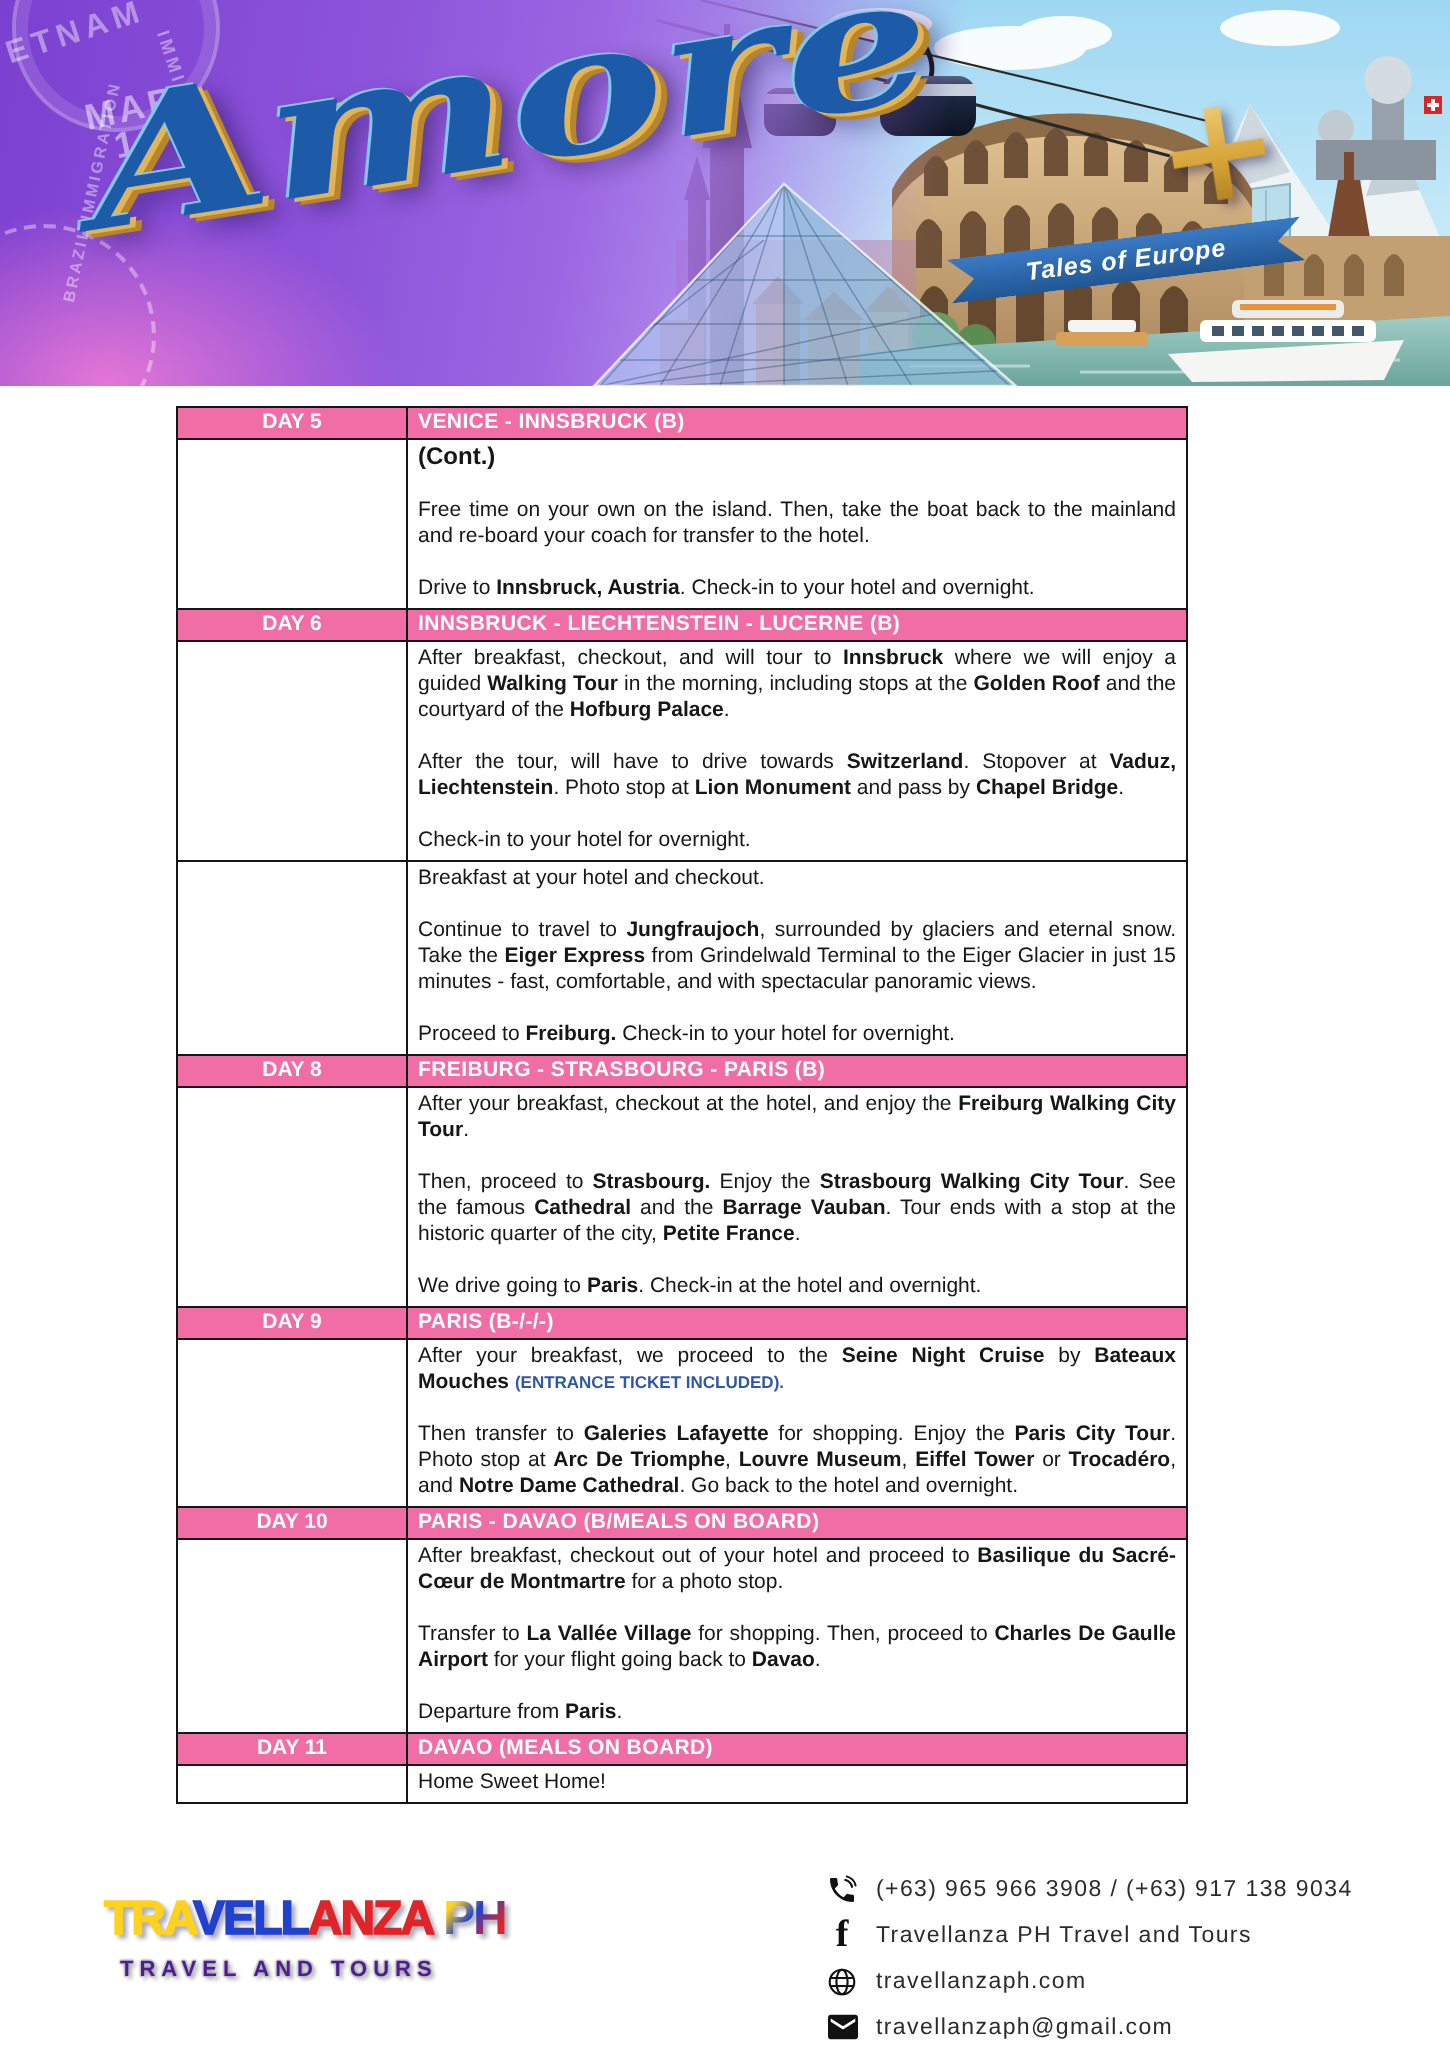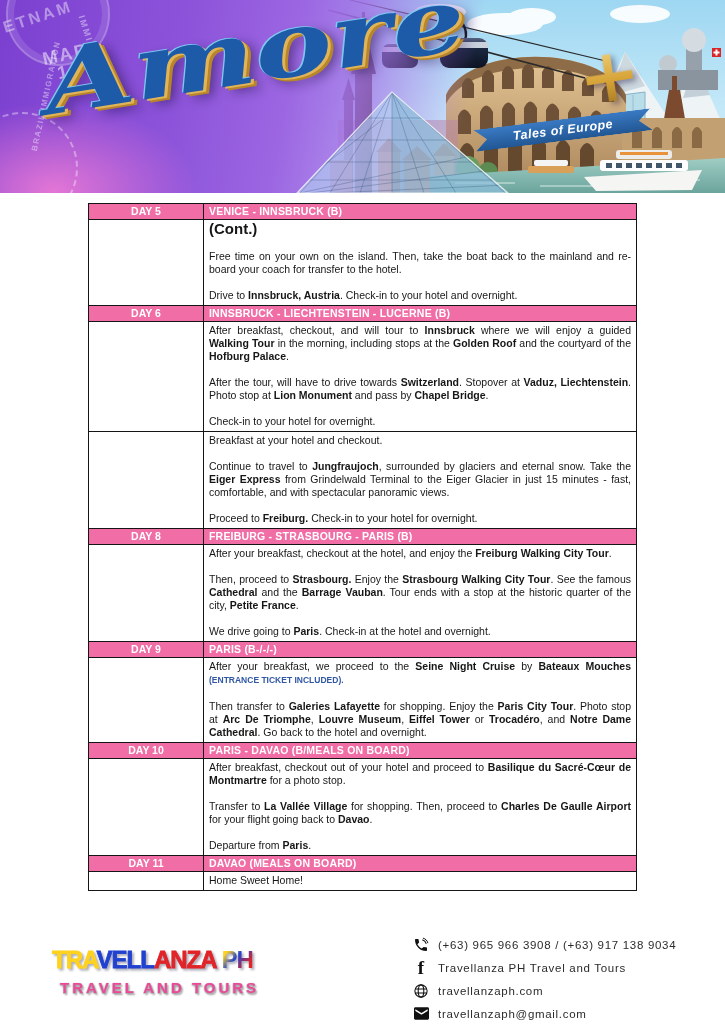--- a/index.html
+++ b/index.html
@@ -41,43 +41,43 @@
 
   .outdavao { position:absolute; left:565px; top:121px; width:158px; height:62px; }
   .outdavao .plane { position:absolute; left:0; top:4px; }
   .outdavao .out-txt { position:absolute; left:64px; top:1px; font-size:16px; font-weight:bold; font-style:italic; color:#fff;
     text-shadow:1px 1px 0 #5a2f9e, -1px 1px 0 #5a2f9e, 1px -1px 0 #5a2f9e, -1px -1px 0 #5a2f9e, 2px 2px 3px rgba(0,0,0,0.4); }
   .outdavao .davao-txt { position:absolute; left:34px; top:15px; font-size:27px; font-weight:bold; letter-spacing:0.5px; color:#6d2bd4;
     -webkit-text-stroke:0.5px #6d2bd4;
     text-shadow:-2px -2px 0 #fff, 2px -2px 0 #fff, -2px 2px 0 #fff, 2px 2px 0 #fff, 0 -2px 0 #fff, 0 2px 0 #fff, -2px 0 0 #fff, 2px 0 0 #fff, 4px 4px 5px rgba(0,0,0,0.45); }
 
   
-  table.itinerary { position:absolute; left:88px; top:203px; width:549px; border-collapse:collapse; table-layout:fixed; }
+  table.itinerary { position:absolute; left:88px; top:203px; width:506px; border-collapse:collapse; table-layout:fixed; }
   table.itinerary col.c-day { width:115px; }
   table.itinerary td { border:1.5px solid #151515; }
   tr.day-header td { background:#f06da6; color:#fff; font-weight:bold; font-size:10.5px; height:16px; padding:1px 5px; line-height:13px; }
   td.day-label { text-align:center; }
   td.day-title { text-align:left; letter-spacing:0.2px; }
   tr.day-content td { vertical-align:top; padding:2px 5px 3px 5px; font-size:10.5px; color:#161616; background:#fff; }
   .para { text-align:justify; line-height:13px; }
   .para + .para { margin-top:13px; }
   .b { font-weight:bold; }
   .blue { color:#2f57a5; font-weight:bold; font-size:8.5px; }
-  .small { font-size:15px; }
+  .small { font-size:12px; }
 
   
   .footer-logo { position:absolute; left:52px; top:948px; width:220px; }
   .logo-main { font-size:24px; font-weight:bold; letter-spacing:-1px; line-height:1;
     filter:drop-shadow(2px 2px 1px rgba(20,20,60,0.35)); white-space:nowrap; }
   .logo-main .l1 { color:#ffd21e; -webkit-text-stroke:0.8px #ffd21e; }
   .logo-main .l2 { color:#2141cf; -webkit-text-stroke:0.8px #2141cf; }
   .logo-main .l3 { color:#e02427; -webkit-text-stroke:0.8px #e02427; }
   .logo-main .l4 { background:linear-gradient(130deg,#ffd21e 18%,#2141cf 45%,#e02427 78%);
     -webkit-background-clip:text; background-clip:text; color:transparent; margin-left:5px; }
-  .logo-sub { margin-top:7px; margin-left:8px; font-size:15px; font-weight:bold; letter-spacing:3px; color:#ec4899; white-space:nowrap;
+  .logo-sub { margin-top:7px; margin-left:8px; font-size:11px; font-weight:bold; letter-spacing:3px; color:#4c1d95; white-space:nowrap;
     text-shadow:1.5px 1.5px 2px #9a9a9a, -0.5px -0.5px 1px #c8c8c8, 0.5px -0.5px 1px #bbb, -0.5px 0.5px 1px #bbb; }
 
   .contacts { position:absolute; left:408px; top:933px; }
   .contact-row { display:flex; align-items:center; height:23px; }
   .contact-icon { width:26px; display:flex; align-items:center; justify-content:center; }
   .contact-icon svg { display:block; }
   .fb-f { font-family:"Liberation Serif", serif; font-weight:bold; font-size:19px; line-height:1; color:#111; }
   .contact-text { font-size:11.5px; letter-spacing:0.7px; color:#2b2b2b; padding-left:4px; }
 </style>
 </head>

